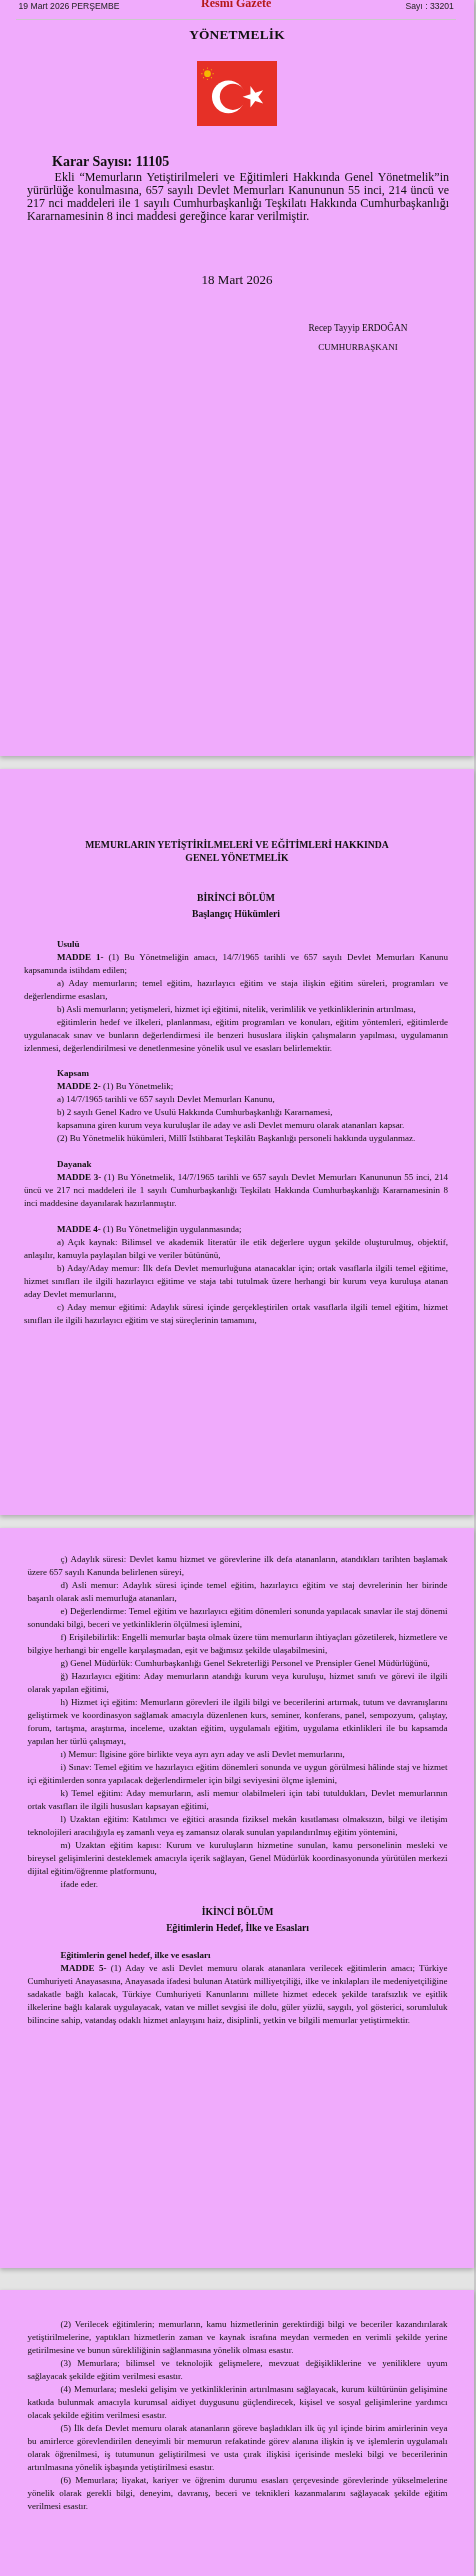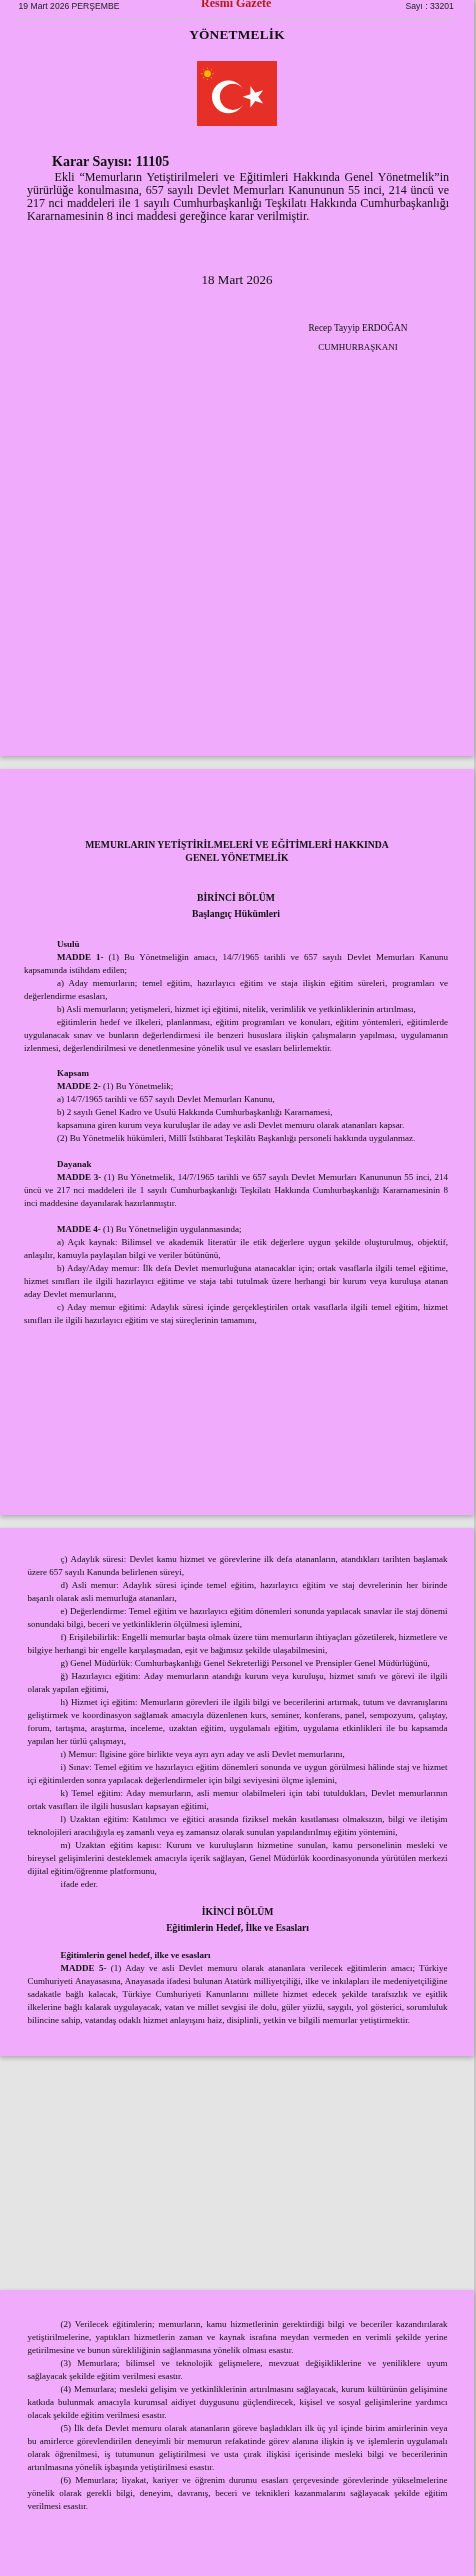--- a/index.html
+++ b/index.html
@@ -2,21 +2,21 @@
 <html style="font-size:12px"><head>
 <meta charset="utf-8">
 <style>
   * { box-sizing: border-box; margin: 0; padding: 0; }
   html, body { width: 476px; background: #e4e4e4; }
   body { position: relative; height: 2576px; overflow: hidden; font-family: "Liberation Serif", serif; color: #111; }
   .rightbar { position: absolute; top: 0; right: 0; width: 2.2px; height: 2576px; background: #c8c8c8; }
   .page { position: absolute; left: 0; width: 474px; background: #f0abfc; box-shadow: 0 2.2px 4.5px rgba(0,0,0,0.25); }
   #p1 { top: 0; height: 756px; }
   #p2 { top: 769px; height: 746px; }
-  #p3 { top: 1528px; height: 528px; }
+  #p3 { top: 1528px; height: 740px; }
   #p4 { top: 2290px; height: 286px; }
 
   .hdr { position: absolute; left: 16.4px; right: 18px; top: 0; height: 20px; border-bottom: 0.7px solid #c9c9c9; font-family: "Liberation Sans", sans-serif; }
   .hdr .date { position: absolute; left: 2.2px; top: 0.7px; font-size: 8.6px; color: #222; }
   .hdr .title { position: absolute; left: 0; right: 0; top: -3.7px; text-align: center; font-family: "Liberation Serif", serif; font-weight: bold; font-size: 12px; color: #b51a1a; }
   .hdr .sayi { position: absolute; right: 2.2px; top: 0.7px; font-size: 8.6px; color: #222; }
 
   .kind { position: absolute; left: 0; right: 0; top: 27px; text-align: center; font-weight: bold; font-size: 13.4px; letter-spacing: 0.2px; }
   .flag { position: absolute; left: 197px; top: 61px; width: 80px; height: 65px; background: #e63027; overflow: hidden; }
   .flag svg { width: 100%; height: 100%; display: block; }

